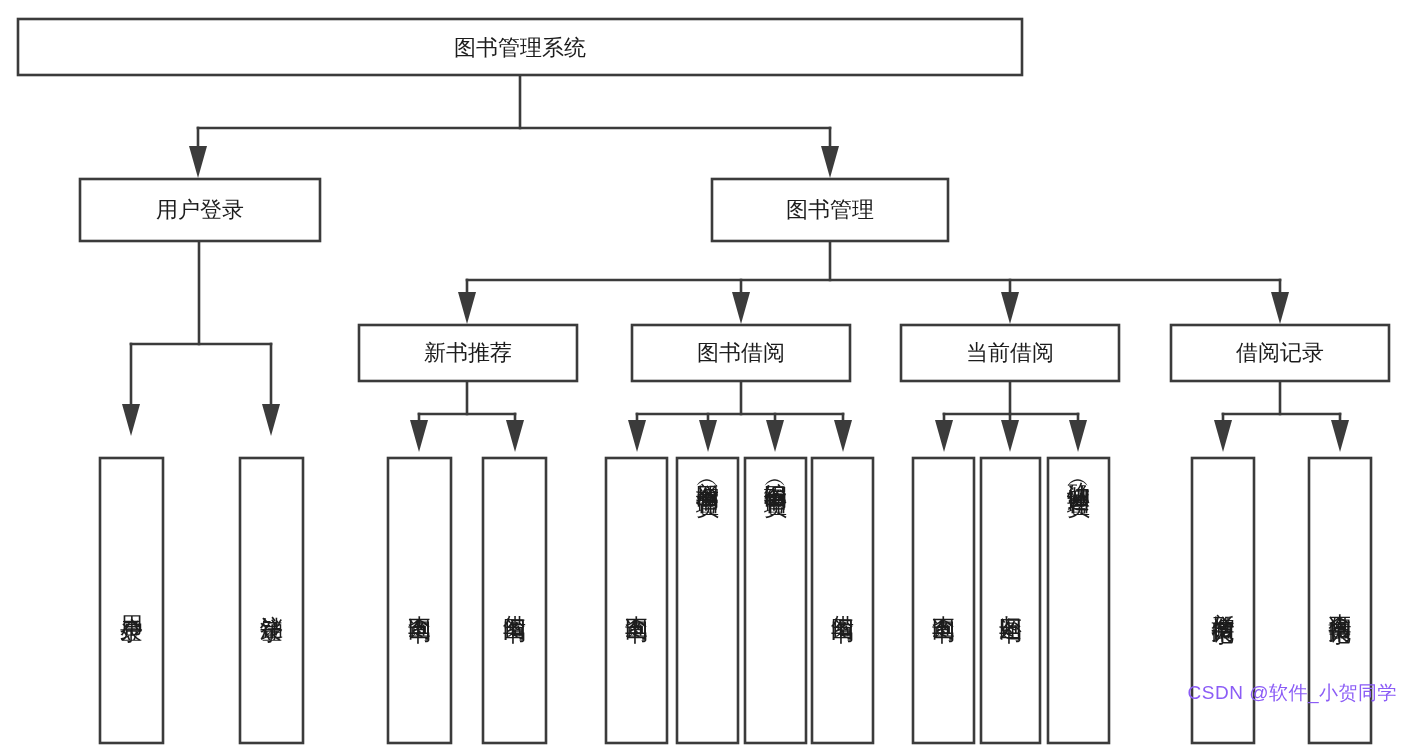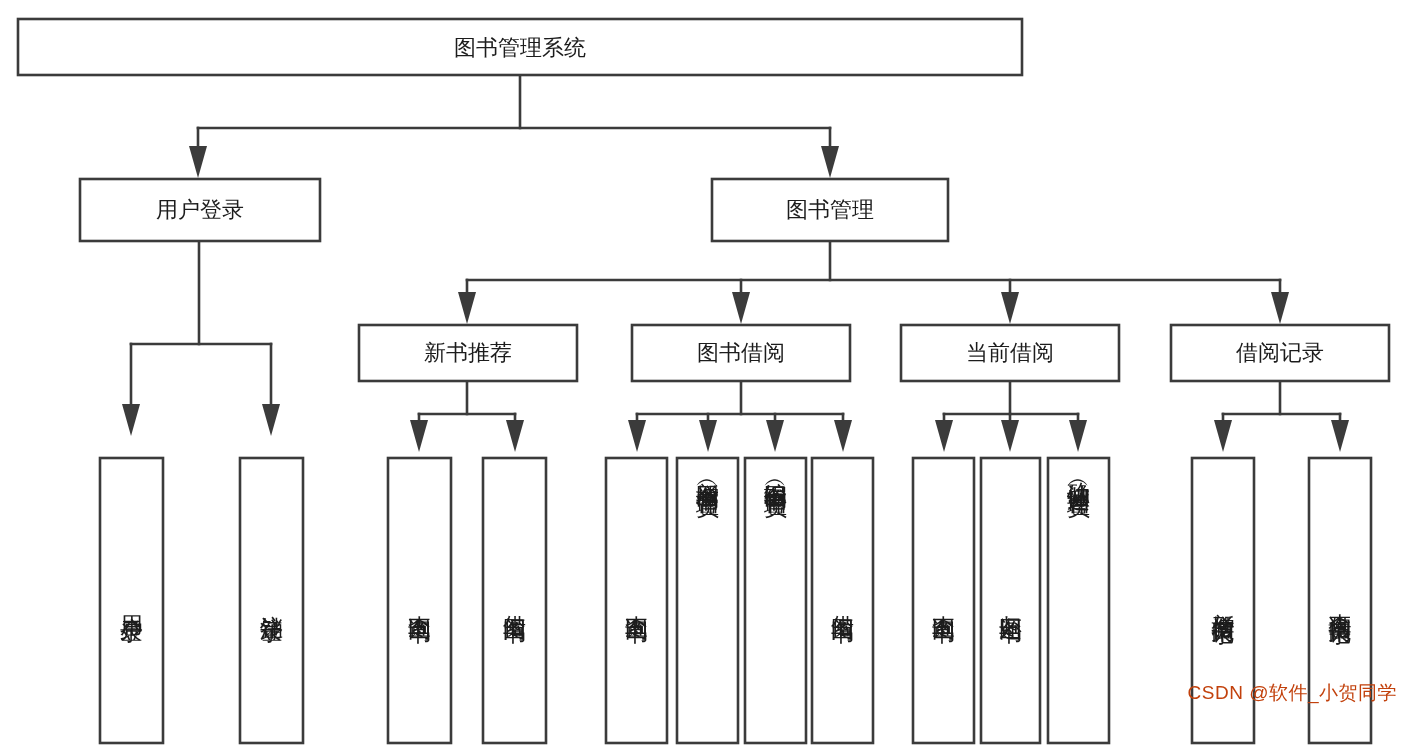--- a/index.html
+++ b/index.html
@@ -78,21 +78,21 @@
     left: 0; top: 0;
     width: 1405px;
     height: 747px;
   }
   .watermark {
     position: absolute;
     right: 8px;
     bottom: 6px;
     font-family: "Liberation Sans", "DejaVu Sans", sans-serif;
     font-size: 19px;
-    color: #c2410c;
+    color: #8b5cf6;
     white-space: nowrap;
     letter-spacing: 0.5px;
   }
 </style>
 </head>
 <body>
 
 <div id="diagram-root">
 
   <svg class="flow" viewBox="0 0 1405 747" xmlns="http://www.w3.org/2000/svg">

